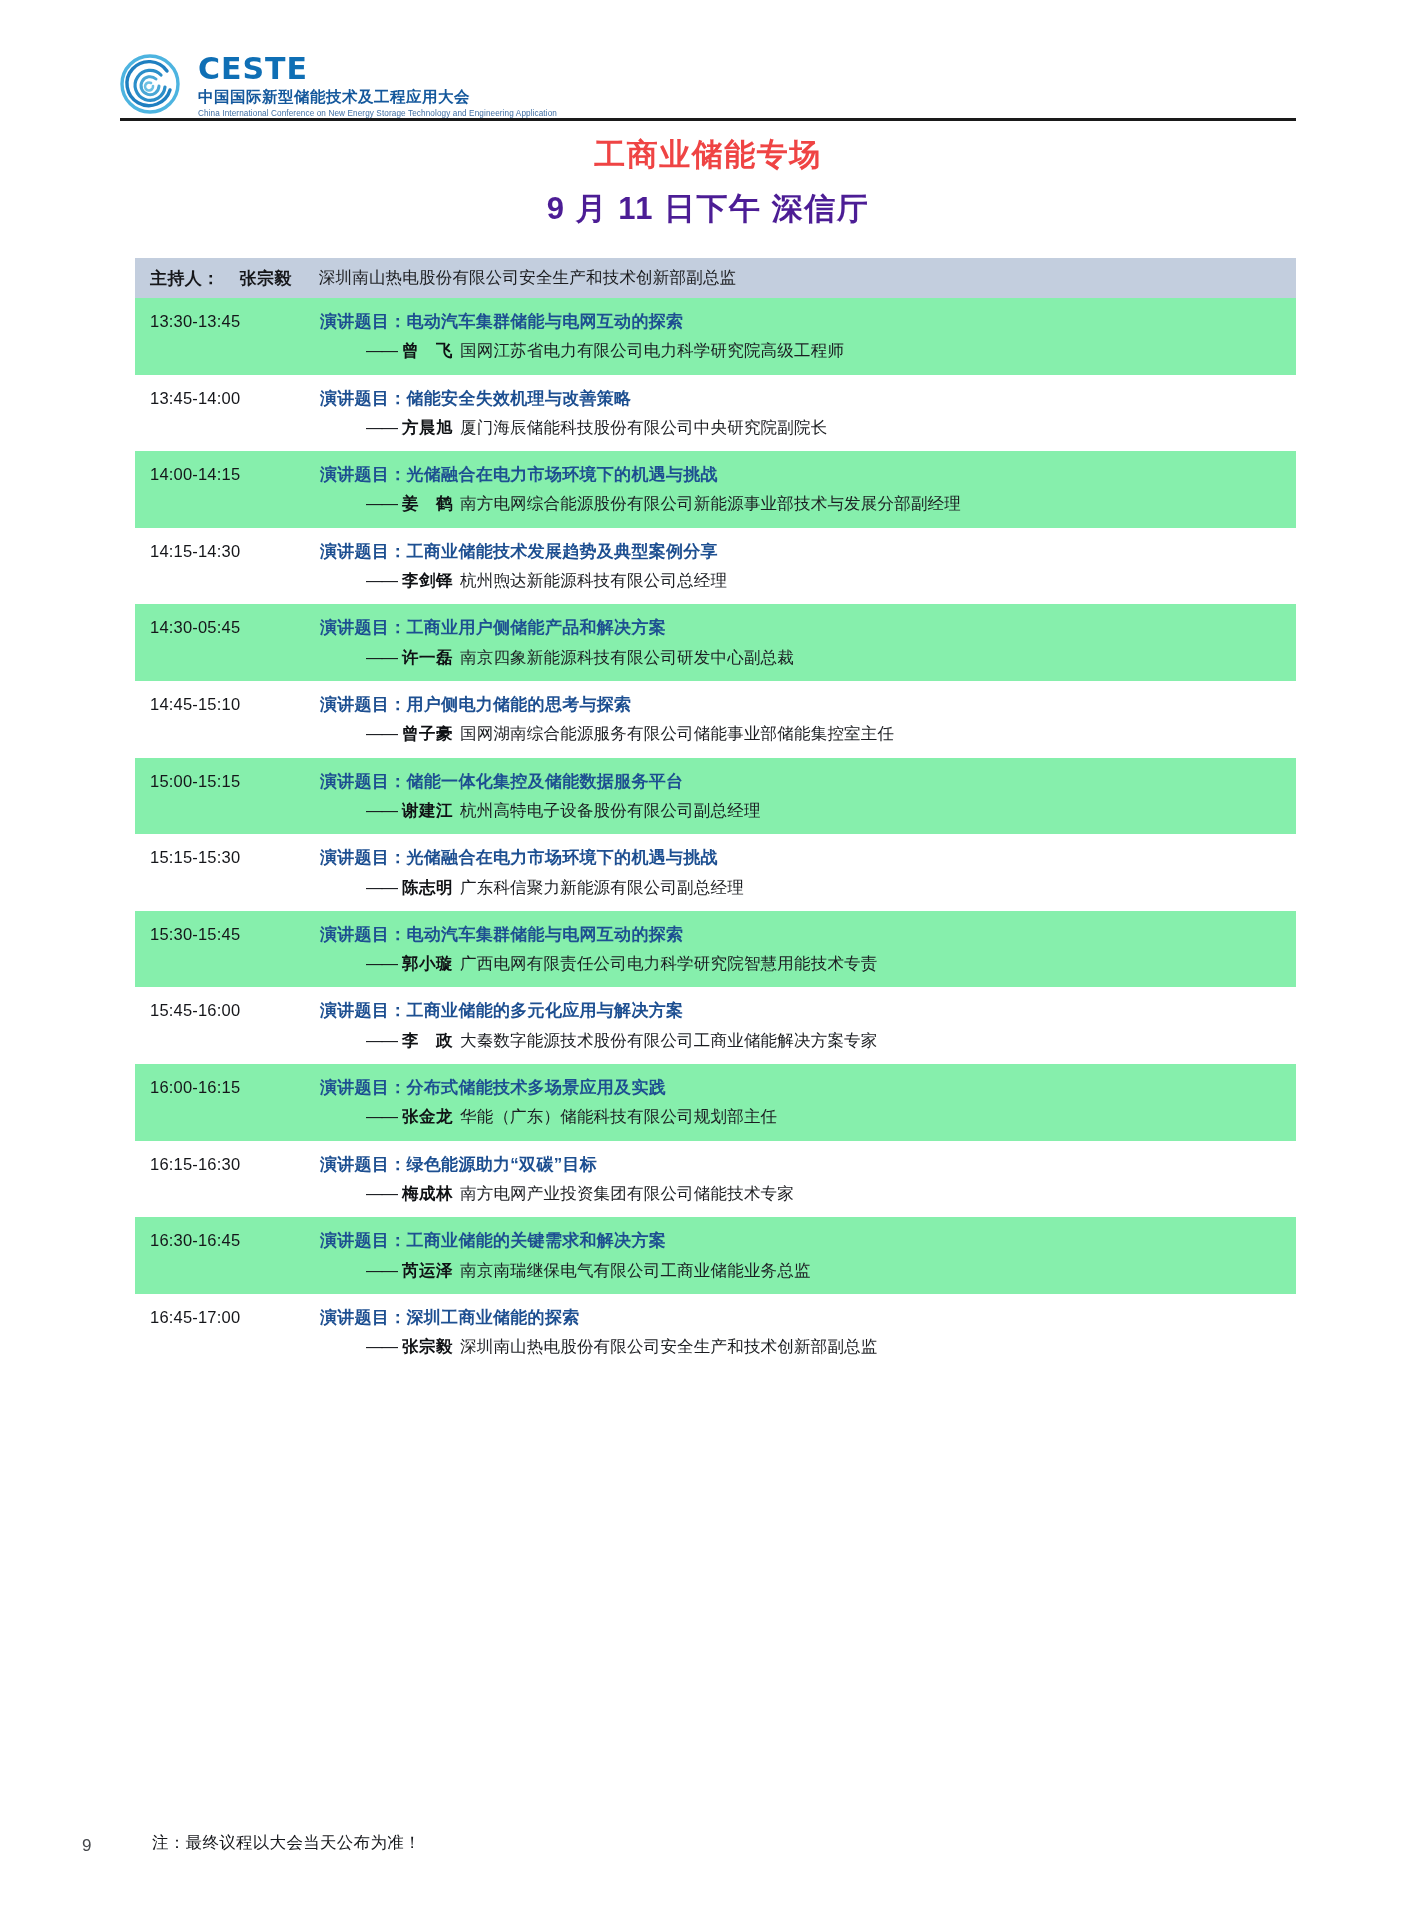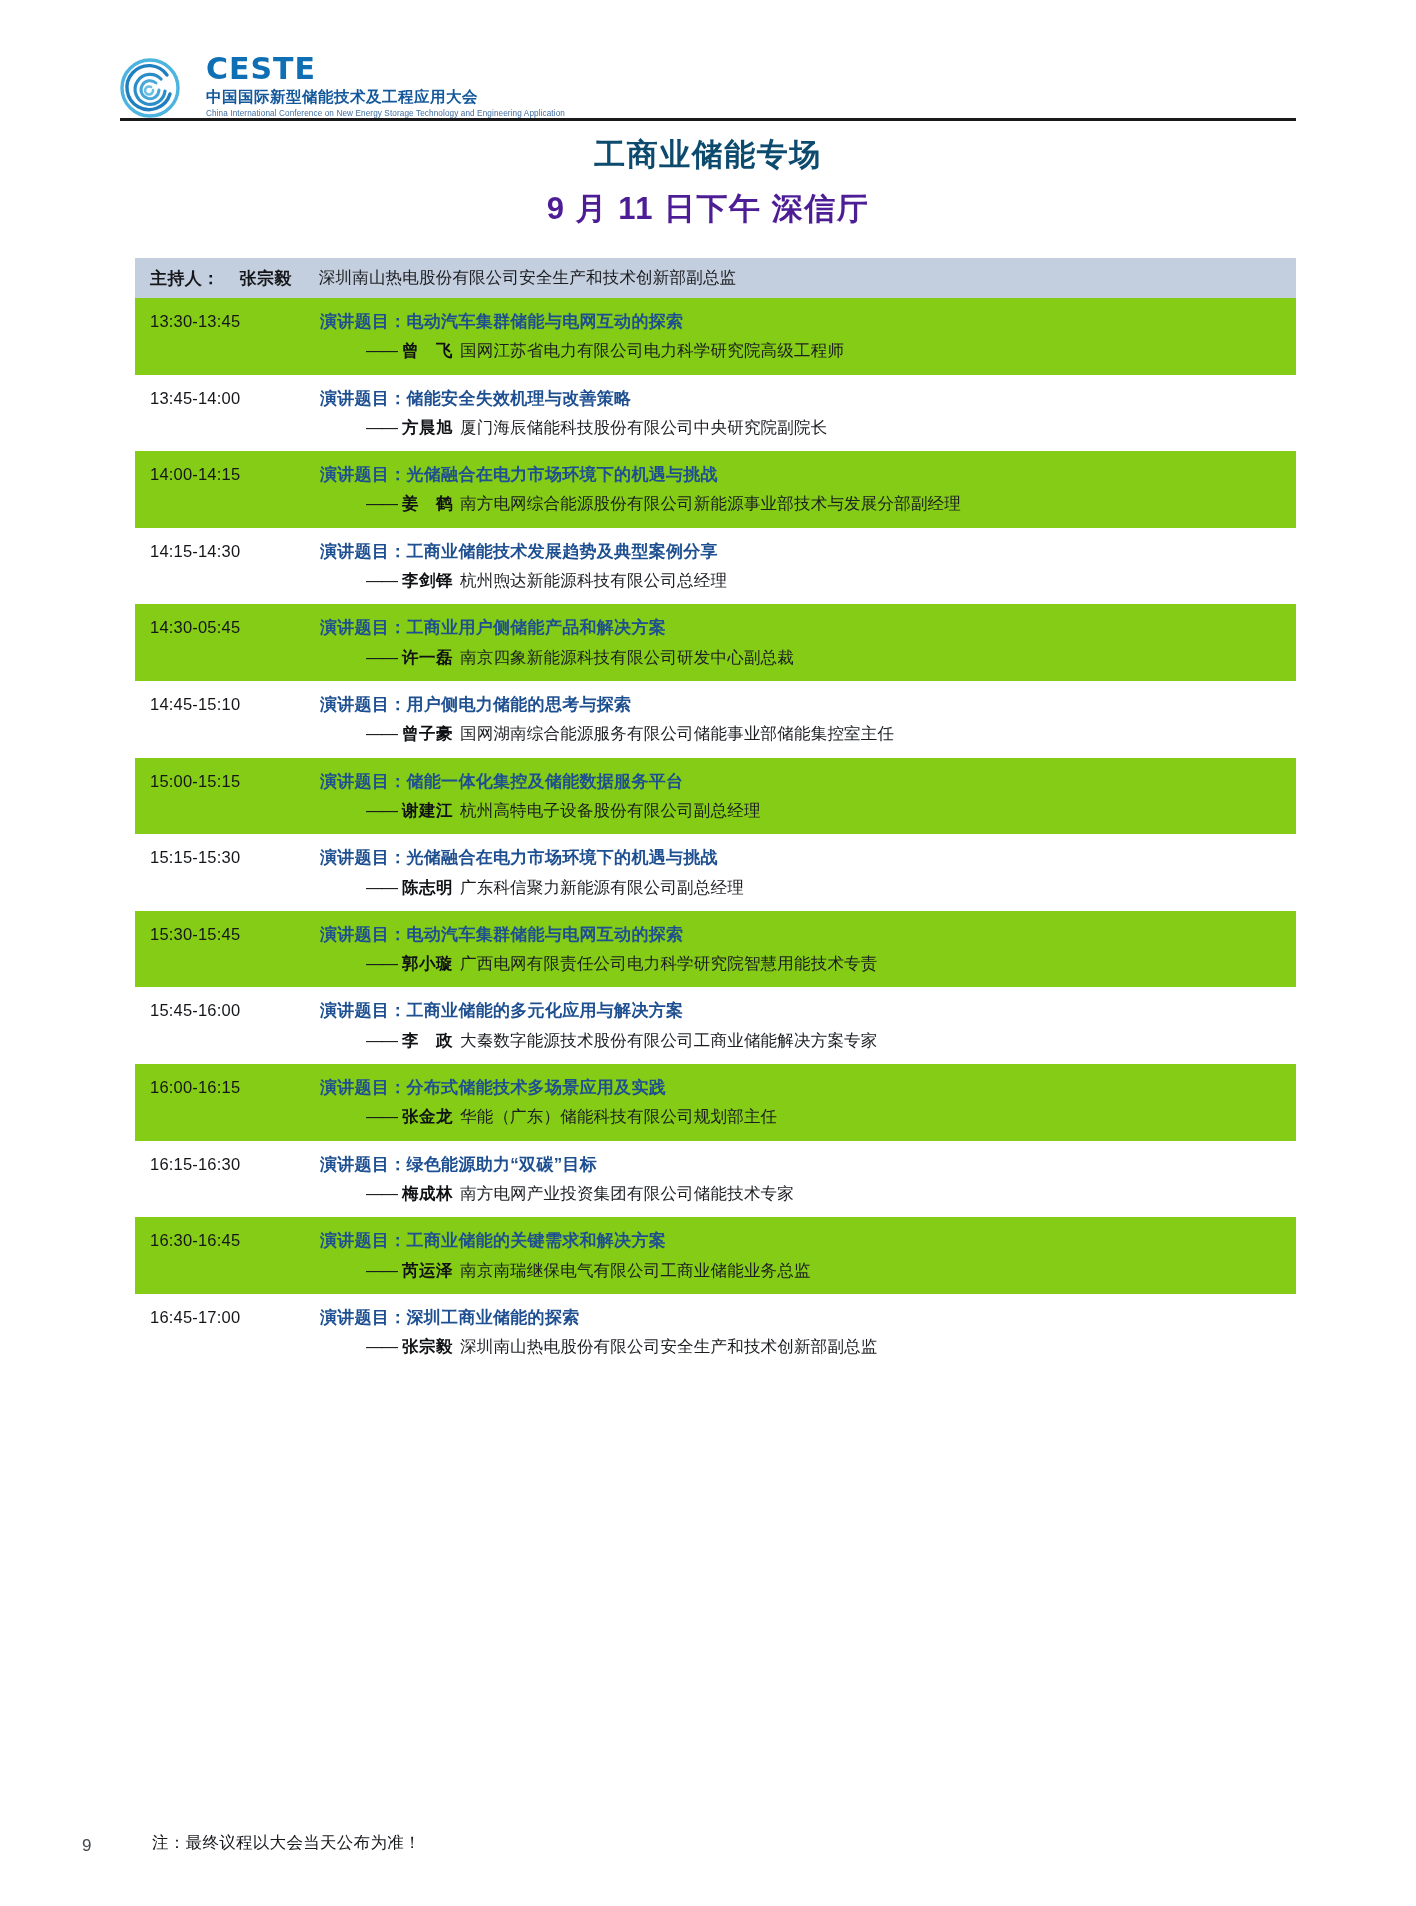--- a/index.html
+++ b/index.html
@@ -28,22 +28,22 @@
     position: absolute;
     left: 120px;
     top: 40px;
     width: 1176px;
     height: 78px;
     display: flex;
     align-items: flex-end;
   }
   .logo-block {
     display: flex;
-    align-items: flex-end;
-    gap: 26px;
+    align-items: flex-start;
+    gap: 18px;
   }
   .logo-mark {
     width: 60px;
     height: 60px;
     position: relative;
     flex: none;
   }
   .logo-text {
     display: flex;
     flex-direction: column;
@@ -86,21 +86,21 @@
   .title-wrap {
     position: absolute;
     left: 120px;
     top: 132px;
     width: 1176px;
     text-align: center;
   }
   .title-main {
     font-size: 31px;
     font-weight: bold;
-    color: #0c4a6e;
+    color: #ef4444;
     letter-spacing: 1.5px;
     line-height: 1.5;
   }
   .title-sub {
     font-size: 31px;
     font-weight: bold;
     color: #4c1d95;
     letter-spacing: 1.5px;
     line-height: 1.55;
     margin-top: 6px;
@@ -145,21 +145,21 @@
     left: 135px;
     top: 298px;
     width: 1161px;
   }
   .row {
     display: flex;
     width: 100%;
     box-sizing: border-box;
     padding: 9px 0 10px 0;
   }
-  .row.shade { background: #84cc16; }
+  .row.shade { background: #86efac; }
   .row.plain { background: #ffffff; }
 
   .time-cell {
     width: 185px;
     flex: none;
     box-sizing: border-box;
     padding-left: 15px;
     font-size: 16.5px;
     color: #15161a;
     line-height: 1.5;

